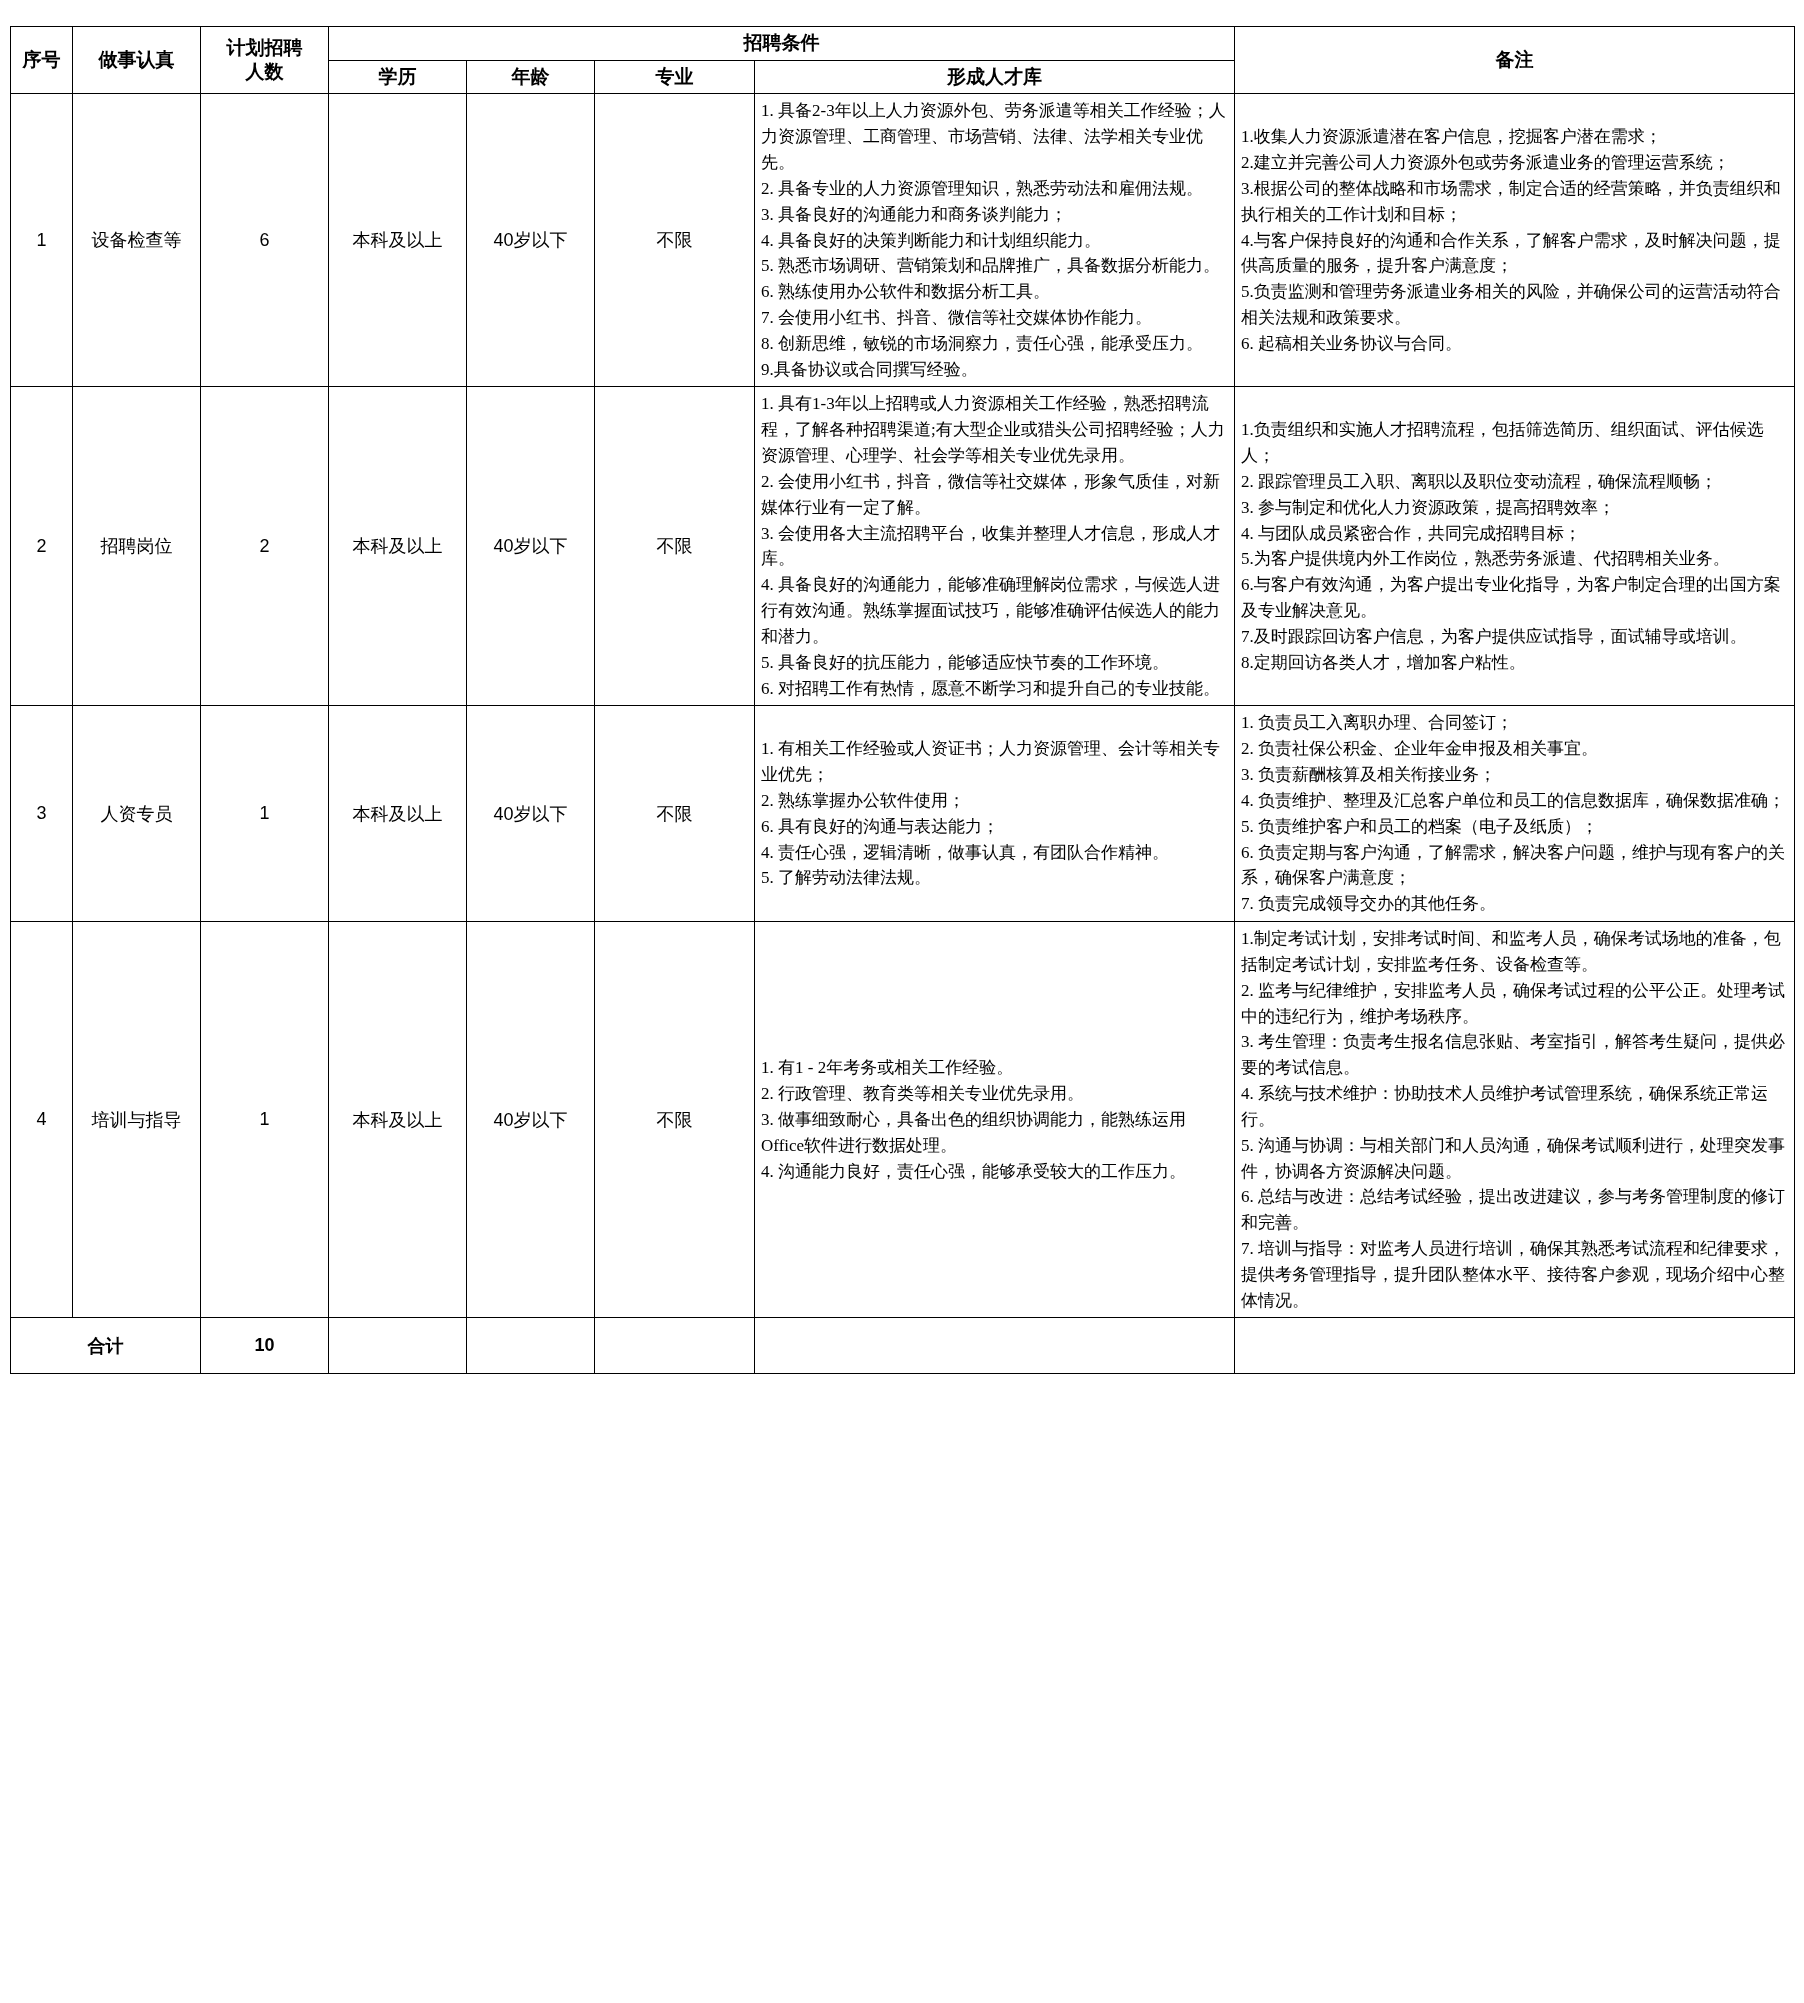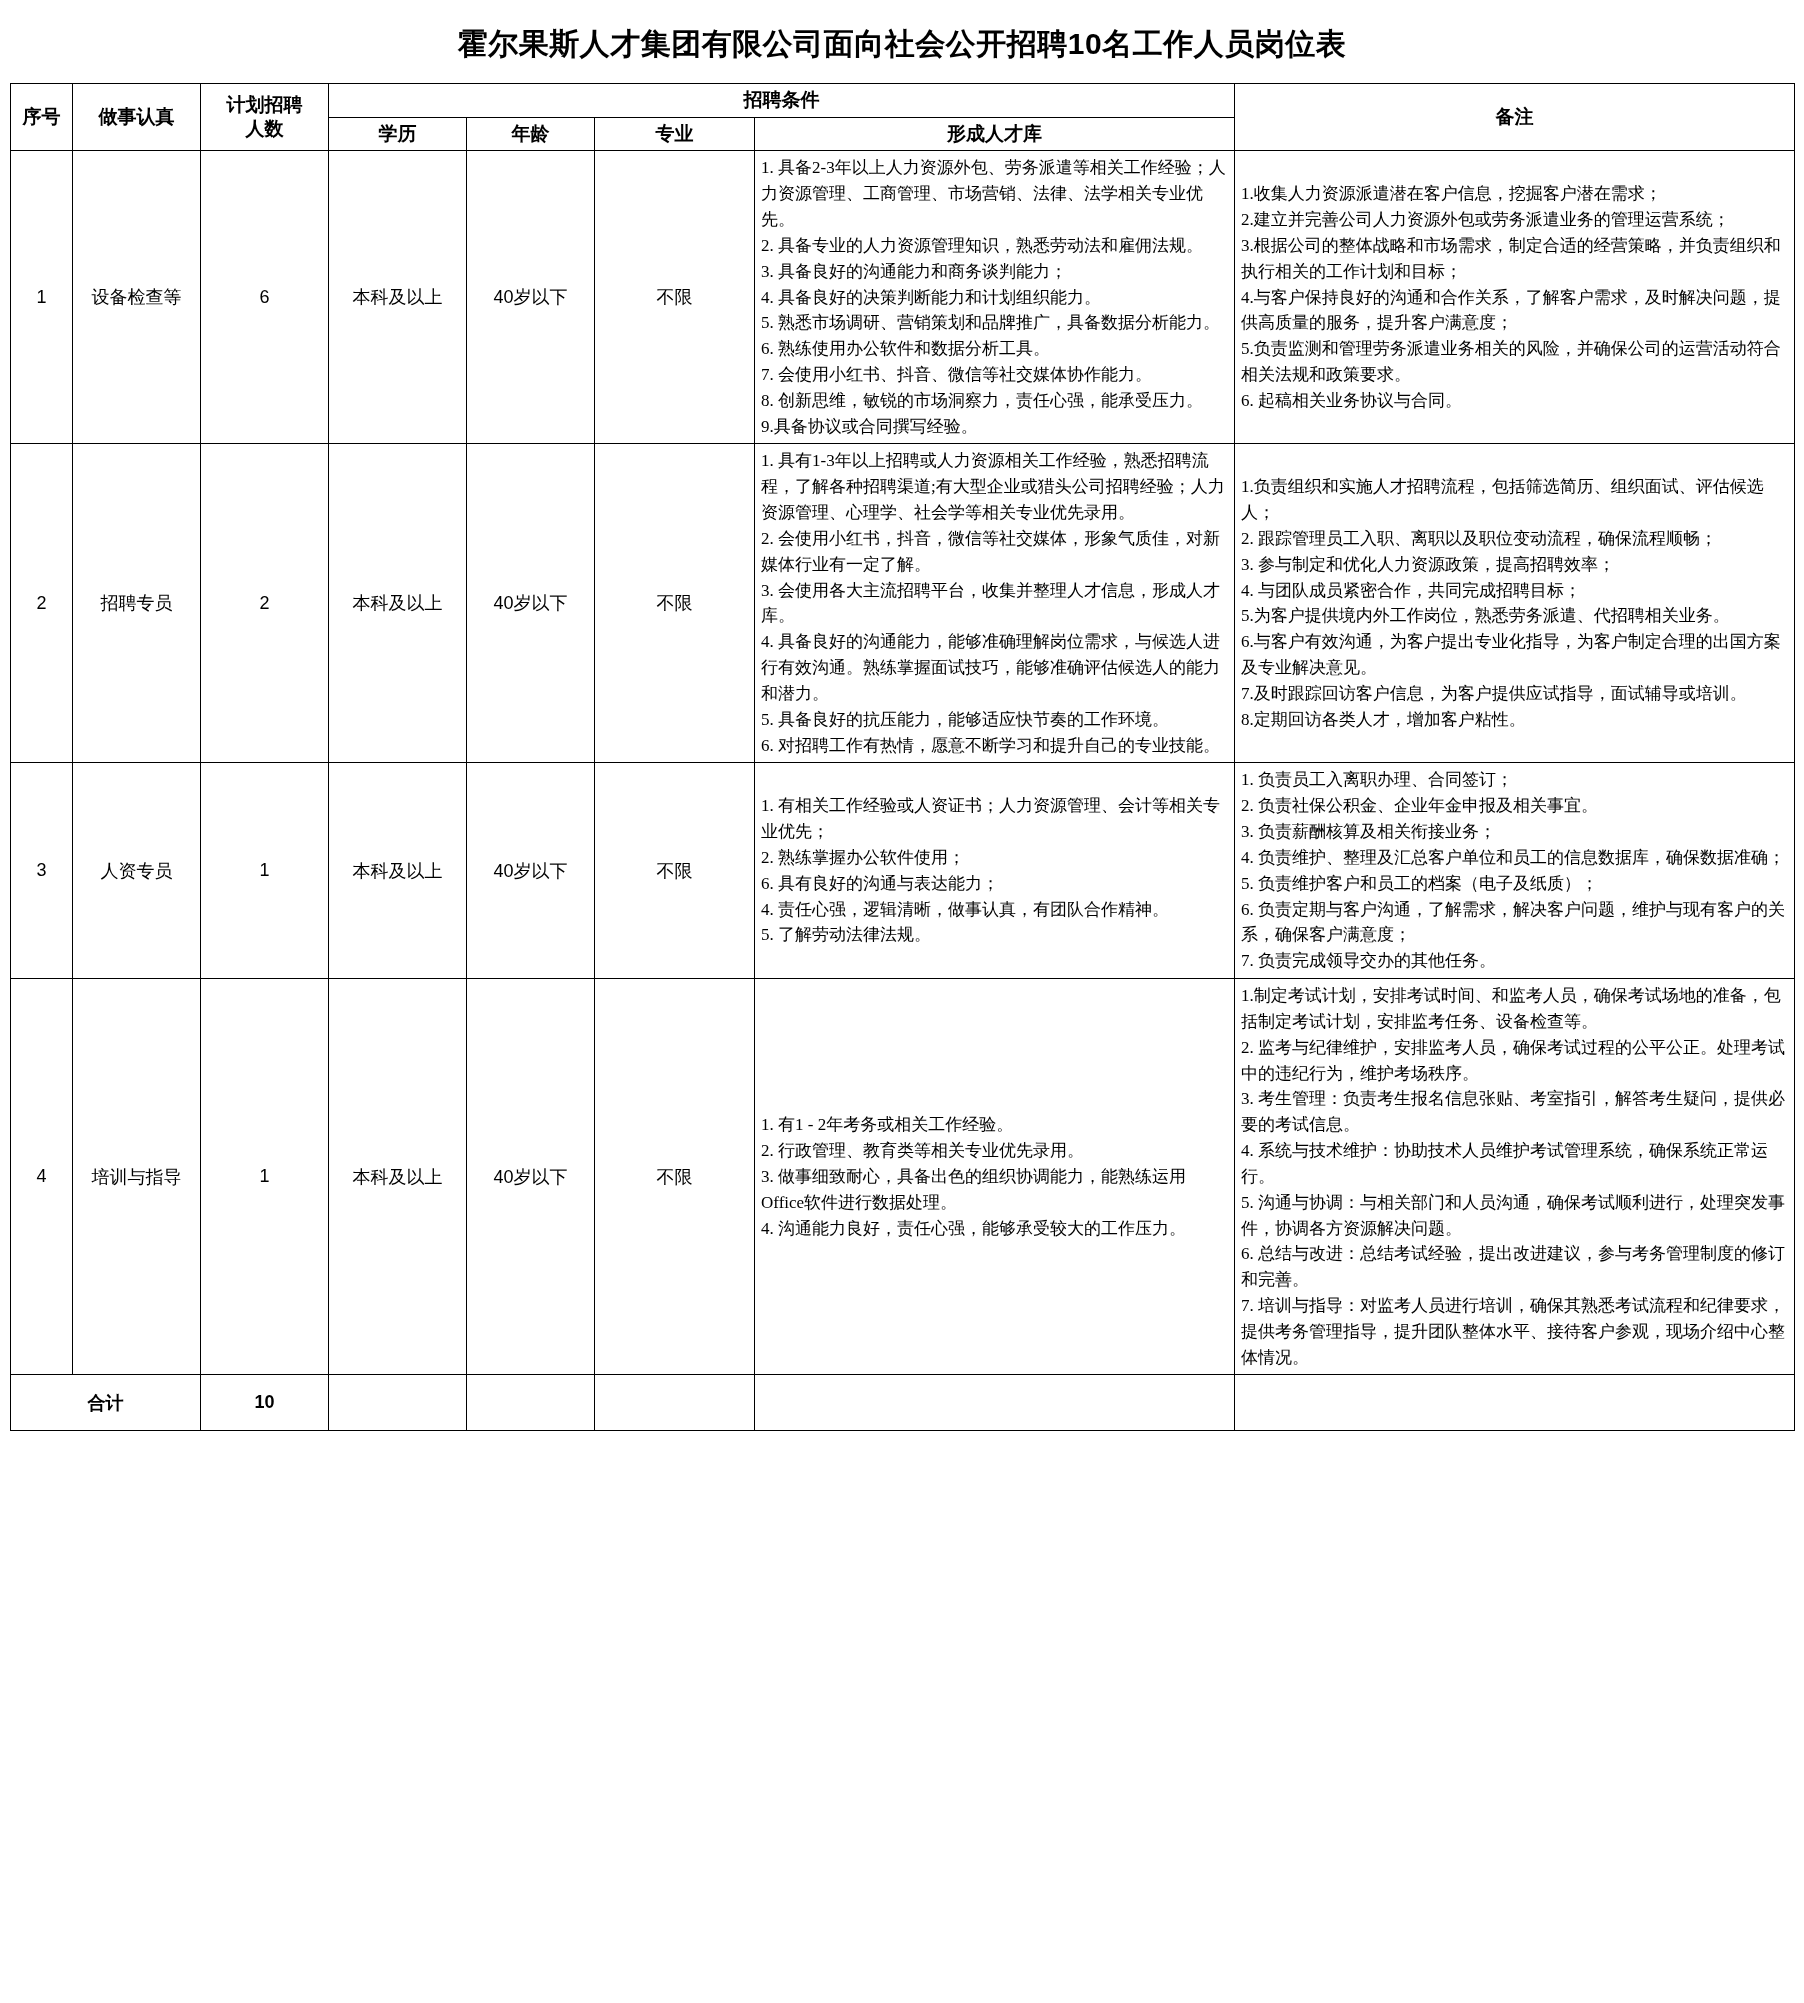--- a/index.html
+++ b/index.html
@@ -69,21 +69,20 @@
   .col-major   { width: 160px; }
   .col-req     { width: 480px; }
   .col-remark  { width: 560px; }
   tr.total td { height: 56px; font-weight: bold; }
 </style>
 </head>
 <body>
 
 <div class="page">
 
-  <div class="doc-title">霍尔果斯人才集团有限公司面向社会公开招聘10名工作人员岗位表</div>
 
   <table class="jobs">
     <colgroup>
       <col class="col-no">
       <col class="col-post">
       <col class="col-count">
       <col class="col-edu">
       <col class="col-age">
       <col class="col-major">
       <col class="col-req">
@@ -126,21 +125,21 @@
         <td class="para mid">1.收集人力资源派遣潜在客户信息，挖掘客户潜在需求；
 2.建立并完善公司人力资源外包或劳务派遣业务的管理运营系统；
 3.根据公司的整体战略和市场需求，制定合适的经营策略，并负责组织和执行相关的工作计划和目标；
 4.与客户保持良好的沟通和合作关系，了解客户需求，及时解决问题，提供高质量的服务，提升客户满意度；
 5.负责监测和管理劳务派遣业务相关的风险，并确保公司的运营活动符合相关法规和政策要求。
 6. 起稿相关业务协议与合同。</td>
       </tr>
 
       <tr>
         <td class="center">2</td>
-        <td class="center">招聘专员</td>
+        <td class="center">招聘岗位</td>
         <td class="center">2</td>
         <td class="center">本科及以上</td>
         <td class="center">40岁以下</td>
         <td class="center">不限</td>
         <td class="para">1. 具有1-3年以上招聘或人力资源相关工作经验，熟悉招聘流程，了解各种招聘渠道;有大型企业或猎头公司招聘经验；人力资源管理、心理学、社会学等相关专业优先录用。
 2. 会使用小红书，抖音，微信等社交媒体，形象气质佳，对新媒体行业有一定了解。
 3. 会使用各大主流招聘平台，收集并整理人才信息，形成人才库。
 4. 具备良好的沟通能力，能够准确理解岗位需求，与候选人进行有效沟通。熟练掌握面试技巧，能够准确评估候选人的能力和潜力。
 5. 具备良好的抗压能力，能够适应快节奏的工作环境。
 6. 对招聘工作有热情，愿意不断学习和提升自己的专业技能。</td>

